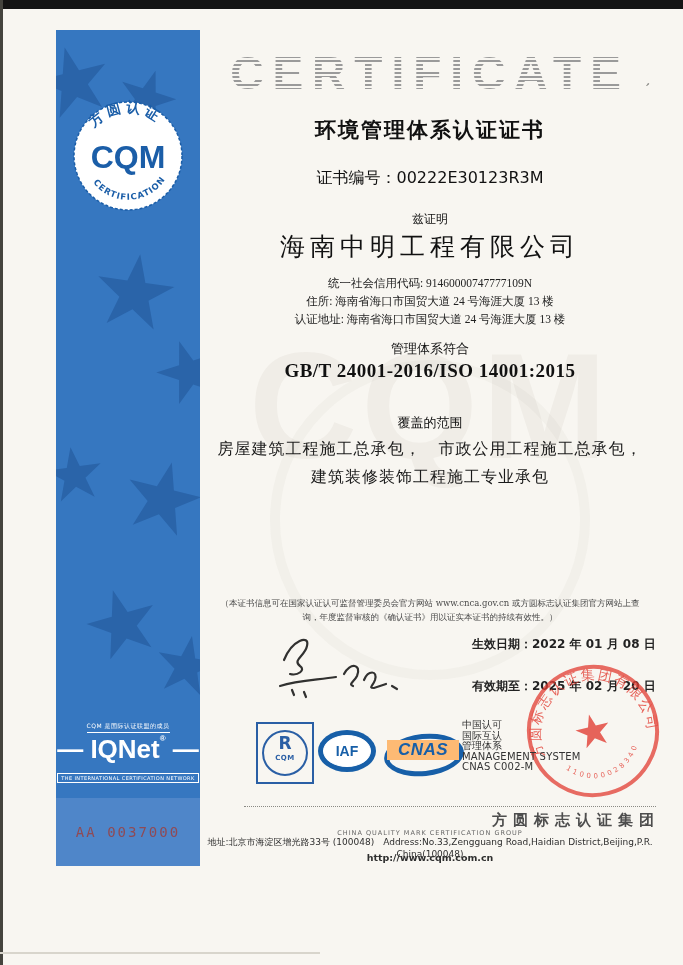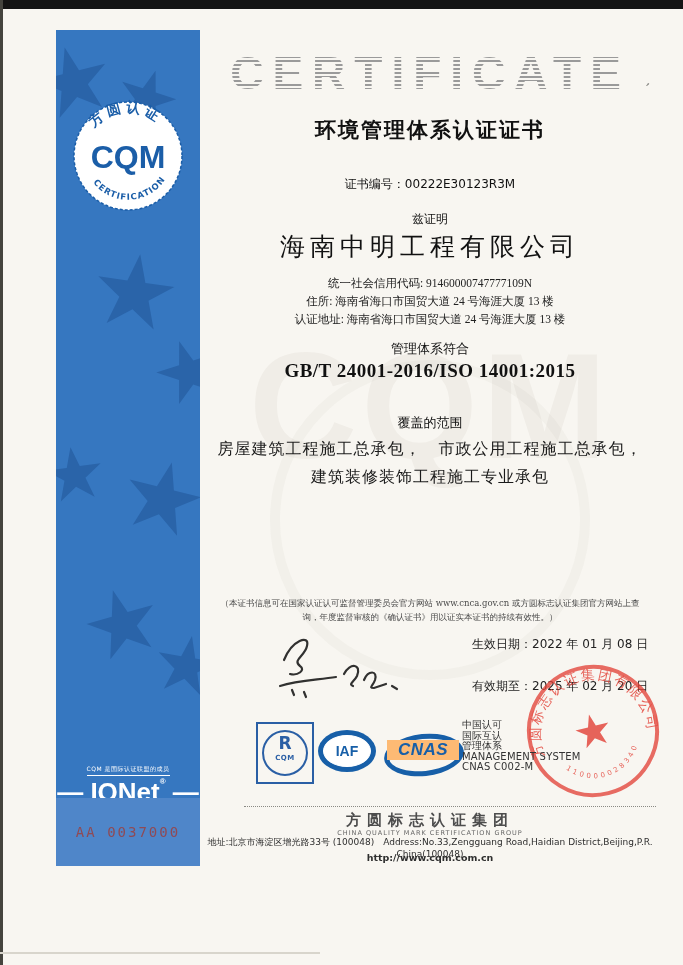--- a/index.html
+++ b/index.html
@@ -7,40 +7,40 @@
   #page{position:relative;width:683px;height:965px;background:#f8f6f1;overflow:hidden;}
   
   .scan-top{position:absolute;left:0;top:0;width:683px;height:9px;background:#141414;}
   .scan-left{position:absolute;left:0;top:0;width:3px;height:965px;background:#45443e;}
   .scan-bottom{position:absolute;left:0;top:952px;width:320px;height:2px;background:#d8d5cc;}
 
   
   #sidebar{position:absolute;left:56px;top:30px;width:144px;height:836px;background:#3677c0;overflow:hidden;}
   .star{position:absolute;color:#2a64a9;line-height:1;user-select:none;}
   .cqm-logo{position:absolute;left:14px;top:68px;width:116px;height:116px;}
-  .iqnet{position:absolute;left:0;top:726px;width:144px;text-align:center;color:#fff;}
+  .iqnet{position:absolute;left:0;top:683px;width:144px;text-align:center;color:#fff;}
   .iqnet-top{font-size:6px;letter-spacing:.5px;border-bottom:1px solid #fff;display:inline-block;padding-bottom:1px;}
   .iqnet-name{font-size:26px;font-weight:bold;font-family:"Liberation Sans",sans-serif;margin-top:1px;}
   .iqnet-name .dash{font-weight:bold;}
   .iqnet-reg{font-size:8px;vertical-align:top;}
   .iqnet-sub{font-size:5px;letter-spacing:.4px;border:1px solid #fff;display:inline-block;padding:1px 3px;margin-top:2px;}
   .serial-strip{position:absolute;left:0;top:768px;width:144px;height:68px;background:#4f86c9;}
   .serial{position:absolute;left:0;top:26px;width:144px;text-align:center;font-size:14px;letter-spacing:2px;color:#8f4a55;font-family:"DejaVu Sans Mono","Liberation Mono",monospace;}
 
   
   #main{position:absolute;left:200px;top:30px;width:460px;height:836px;}
   .abs{position:absolute;left:0;width:460px;text-align:center;}
 
   .cert-head{top:16px;font-family:"Liberation Sans",sans-serif;font-weight:bold;font-size:46px;letter-spacing:9px;color:#9a9a9a;}
   .cert-stripes{position:absolute;left:0;top:18px;width:460px;height:50px;
     background:repeating-linear-gradient(180deg,rgba(248,246,241,0) 0 2px,#f8f6f1 2px 4px);}
   .pen-mark{position:absolute;left:444px;top:50px;color:#8a8a86;font-size:14px;transform:rotate(25deg);}
 
   .doc-title{top:86px;font-size:21px;font-weight:bold;color:#111;letter-spacing:2px;}
-  .cert-no{top:146px;font-size:12px;color:#111;}
+  .cert-no{top:138px;font-size:16px;color:#111;}
   .attest{top:181px;font-size:12px;color:#111;}
   .company{top:200px;font-size:25px;color:#111;letter-spacing:5px;font-family:"DejaVu Serif","Liberation Serif",serif;}
   .info-line{font-size:11.5px;color:#222;font-family:Liberation Serif, serif;}
   .credit{top:246px;}
   .residence{top:264px;}
   .audit-addr{top:282px;}
   .conform{top:310px;font-size:13px;color:#111;}
   .standard{top:330px;font-size:19px;font-weight:bold;color:#111;font-family:"Liberation Serif",serif;letter-spacing:.5px;}
   .scope-title{top:384px;font-size:13px;color:#111;}
   .scope-line{font-size:16px;color:#1a1a1a;font-family:"DejaVu Serif","Liberation Serif",serif;letter-spacing:1px;}
@@ -49,21 +49,21 @@
 
   .watermark-cqm{position:absolute;left:30px;top:290px;width:400px;text-align:center;
     font-size:150px;font-weight:bold;color:rgba(120,110,90,0.06);letter-spacing:4px;
     font-family:"Liberation Sans",sans-serif;pointer-events:none;}
   .watermark-ring{position:absolute;left:70px;top:330px;width:300px;height:300px;border-radius:50%;
     border:10px solid rgba(120,110,90,0.045);pointer-events:none;}
 
   .disclaimer{top:566px;font-size:8.5px;color:#4a4a4a;line-height:14px;font-family:"DejaVu Serif","Liberation Serif",serif;}
 
   .signature{position:absolute;left:78px;top:600px;}
-  .date-line{position:absolute;left:272px;width:188px;text-align:left;font-size:12px;font-weight:normal;color:#222;}
+  .date-line{position:absolute;left:272px;width:188px;text-align:left;font-size:12px;font-weight:bold;color:#222;}
   .date-eff{top:606px;}
   .date-exp{top:632px;margin-top:16px;}
 
   .seal{position:absolute;left:322px;top:630px;width:142px;height:142px;transform:rotate(-14deg);opacity:.88;}
 
   
   .rcqm{position:absolute;left:56px;top:692px;width:54px;height:58px;border:2px solid #2a5fa5;
     display:flex;align-items:center;justify-content:center;background:transparent;}
   .rcqm-circle{width:42px;height:42px;border:2px solid #2a5fa5;border-radius:50%;text-align:center;color:#2a5fa5;}
   .rcqm-r{font-size:17px;font-weight:bold;line-height:22px;display:block;}
@@ -74,21 +74,21 @@
     display:flex;align-items:center;justify-content:center;font-weight:bold;font-size:14px;color:#175fa8;font-family:"Liberation Sans",sans-serif;}
   .cnas{position:absolute;left:184px;top:700px;width:76px;height:42px;}
   .cnas-ellipse{position:absolute;left:0;top:4px;width:70px;height:32px;border:5px solid #175fa8;border-radius:50%;transform:rotate(-6deg);}
   .cnas-text{position:absolute;left:3px;top:10px;width:72px;text-align:center;background:#fdba74;
     font-weight:bold;font-size:17px;color:#175fa8;font-family:"Liberation Sans",sans-serif;letter-spacing:.5px;font-style:italic;}
   .accred{position:absolute;left:262px;top:690px;width:150px;text-align:left;color:#333;}
   .accred .zh{font-size:10px;line-height:10.5px;}
   .accred .en{font-size:10px;font-weight:normal;line-height:10.5px;letter-spacing:.2px;}
 
   .dotline{position:absolute;left:44px;top:776px;width:412px;border-top:1px dotted #8a8a84;}
-  .footer-cn{top:781px;font-size:15px;font-weight:bold;letter-spacing:6px;color:#4d4d4d;font-family:"DejaVu Serif","Liberation Serif",serif;}
+  .footer-cn{top:781px;font-size:15px;font-weight:bold;letter-spacing:6px;color:#4d4d4d;font-family:"DejaVu Serif","Liberation Serif",serif;text-align:right;}
   .footer-en{top:799px;font-size:6.5px;letter-spacing:1px;color:#666;}
   .footer-addr{top:806px;font-size:9px;color:#2e2e2e;}
   .footer-url{top:822px;font-size:9.5px;font-weight:bold;color:#2e2e2e;}
 </style>
 </head>
 <body>
 
 <div id="page">
   <div class="scan-top"></div>
   <div class="scan-left"></div>

